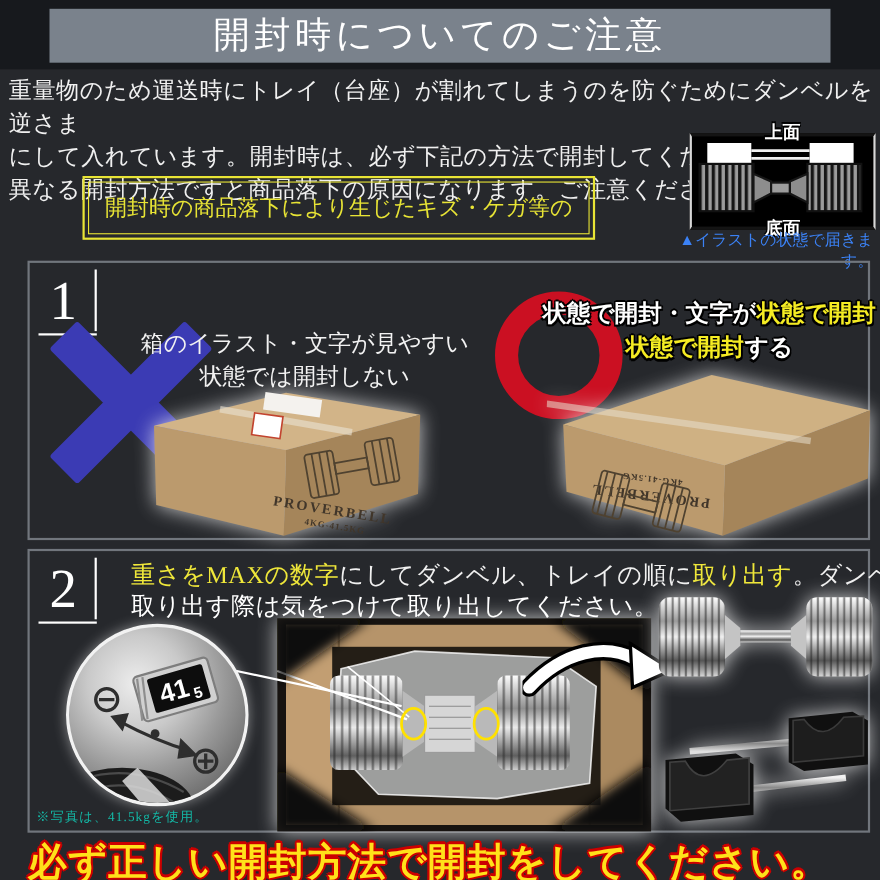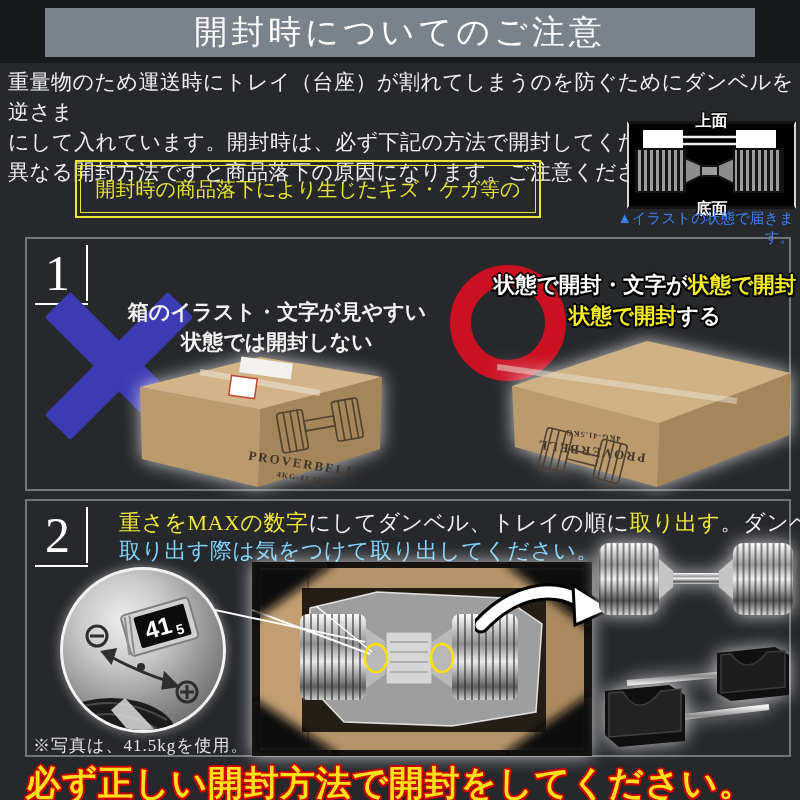--- a/index.html
+++ b/index.html
@@ -34,47 +34,47 @@
   .section{left:25px;width:766px;border:2px solid #71767d;box-sizing:border-box;}
   #sec1{top:237px;height:254px;}
   #sec2{top:499px;height:258px;}
   .step-num{position:absolute;left:8px;top:6px;padding:0 0 2px 6px;border-bottom:2px solid #fff;}
   .step-num .n{display:inline-block;padding:0 16px 0 4px;border-right:2px solid #fff;
                font-size:50px;line-height:56px;color:#fff;}
   .yl{color:#efe73a;} .wh{color:#f0f0f0;}
 
   #step1-title{left:92px;top:12px;font-size:24px;letter-spacing:2px;white-space:nowrap;}
   #step2-title1{left:92px;top:7px;font-size:22px;letter-spacing:0.5px;white-space:nowrap;}
-  #step2-title2{left:92px;top:35px;font-size:22px;letter-spacing:0.5px;white-space:nowrap;color:#7dd3fc;}
+  #step2-title2{left:92px;top:35px;font-size:22px;letter-spacing:0.5px;white-space:nowrap;color:#ffffff;}
 
   
   #x-mark{left:8px;top:43px;width:168px;height:168px;}
   #x-mark .bar{position:absolute;left:-3px;top:66px;width:174px;height:36px;background:#3b3bb4;border-radius:3px;}
   #x-mark .bar.b1{transform:rotate(45deg);} #x-mark .bar.b2{transform:rotate(-45deg);}
   #o-mark{left:423px;top:26px;width:116px;height:116px;border:21px solid #cb1022;border-radius:50%;box-sizing:border-box;}
 
-  #ng-text{left:82px;top:58px;width:336px;text-align:center;color:#f2f2f2;font-size:21px;line-height:30px;font-weight:bold;}
+  #ng-text{left:82px;top:58px;width:336px;text-align:center;color:#f2f2f2;font-size:21px;line-height:30px;}
   #ok-text{left:448px;top:31px;width:340px;text-align:center;font-size:21.5px;font-weight:bold;line-height:31px;
            text-shadow:1.5px 1.5px 0 #000,-1.5px -1.5px 0 #000,1.5px -1.5px 0 #000,-1.5px 1.5px 0 #000,0 2px 0 #000,0 -2px 0 #000;}
   #ok-text .wh{color:#fff;} #ok-text .yl{color:#f5ec23;}
 
   .photo{filter:drop-shadow(0 0 9px rgba(255,255,255,0.75));}
   #box-photo-ng{left:85px;top:108px;width:295px;height:142px;}
   #box-photo-ok{left:470px;top:92px;width:305px;height:158px;}
 
   
   #center-photo{left:225px;top:61px;width:340px;height:194px;}
   #leader-line{left:168px;top:122px;width:172px;height:2px;background:#fff;transform:rotate(12deg);}
   #dial-inset{left:33px;top:66px;width:160px;height:160px;border-radius:50%;border:3px solid #f2f2f2;
               background:radial-gradient(circle at 38% 32%,#ededed 0%,#c9c9c9 30%,#999 55%,#6e6e6e 80%,#565656 100%);
               overflow:hidden;box-shadow:0 0 12px rgba(255,255,255,0.45);}
   #dumbbell-photo{left:570px;top:36px;width:198px;height:84px;}
   #tray-photo{left:570px;top:136px;width:212px;height:112px;}
   #takeout-arrow{left:448px;top:82px;width:140px;height:60px;}
-  #photo-note{left:6px;top:233px;color:#e5e5e5;font-size:17px;letter-spacing:1px;}
+  #photo-note{left:6px;top:233px;color:#14b8a6;font-size:12px;letter-spacing:1px;}
 
   
   #footer-text{left:0;top:760px;width:780px;text-align:center;font-size:35px;font-weight:bold;color:#ffe11a;letter-spacing:1px;
       text-shadow:2px 0 0 #c00,-2px 0 0 #c00,0 2px 0 #c00,0 -2px 0 #c00,1.5px 1.5px 0 #c00,-1.5px -1.5px 0 #c00,1.5px -1.5px 0 #c00,-1.5px 1.5px 0 #c00;}
 </style>
 </head>
 <body>
 
 <div id="page">
 

